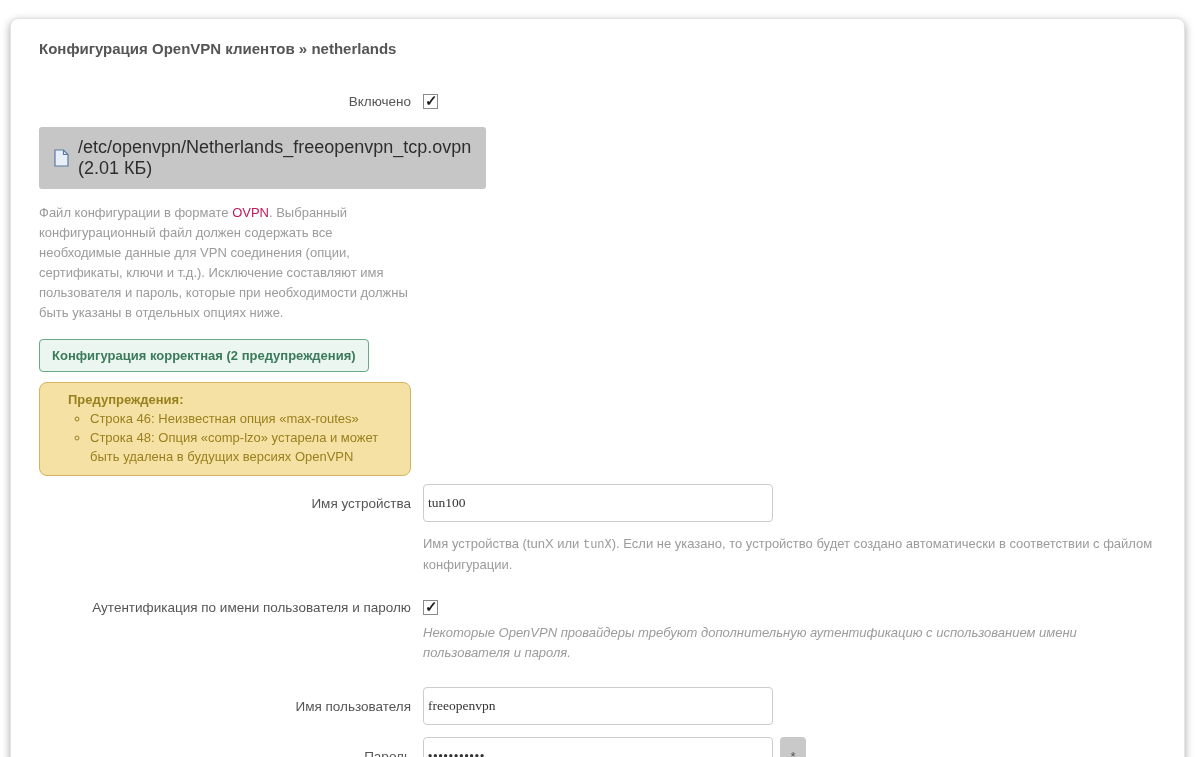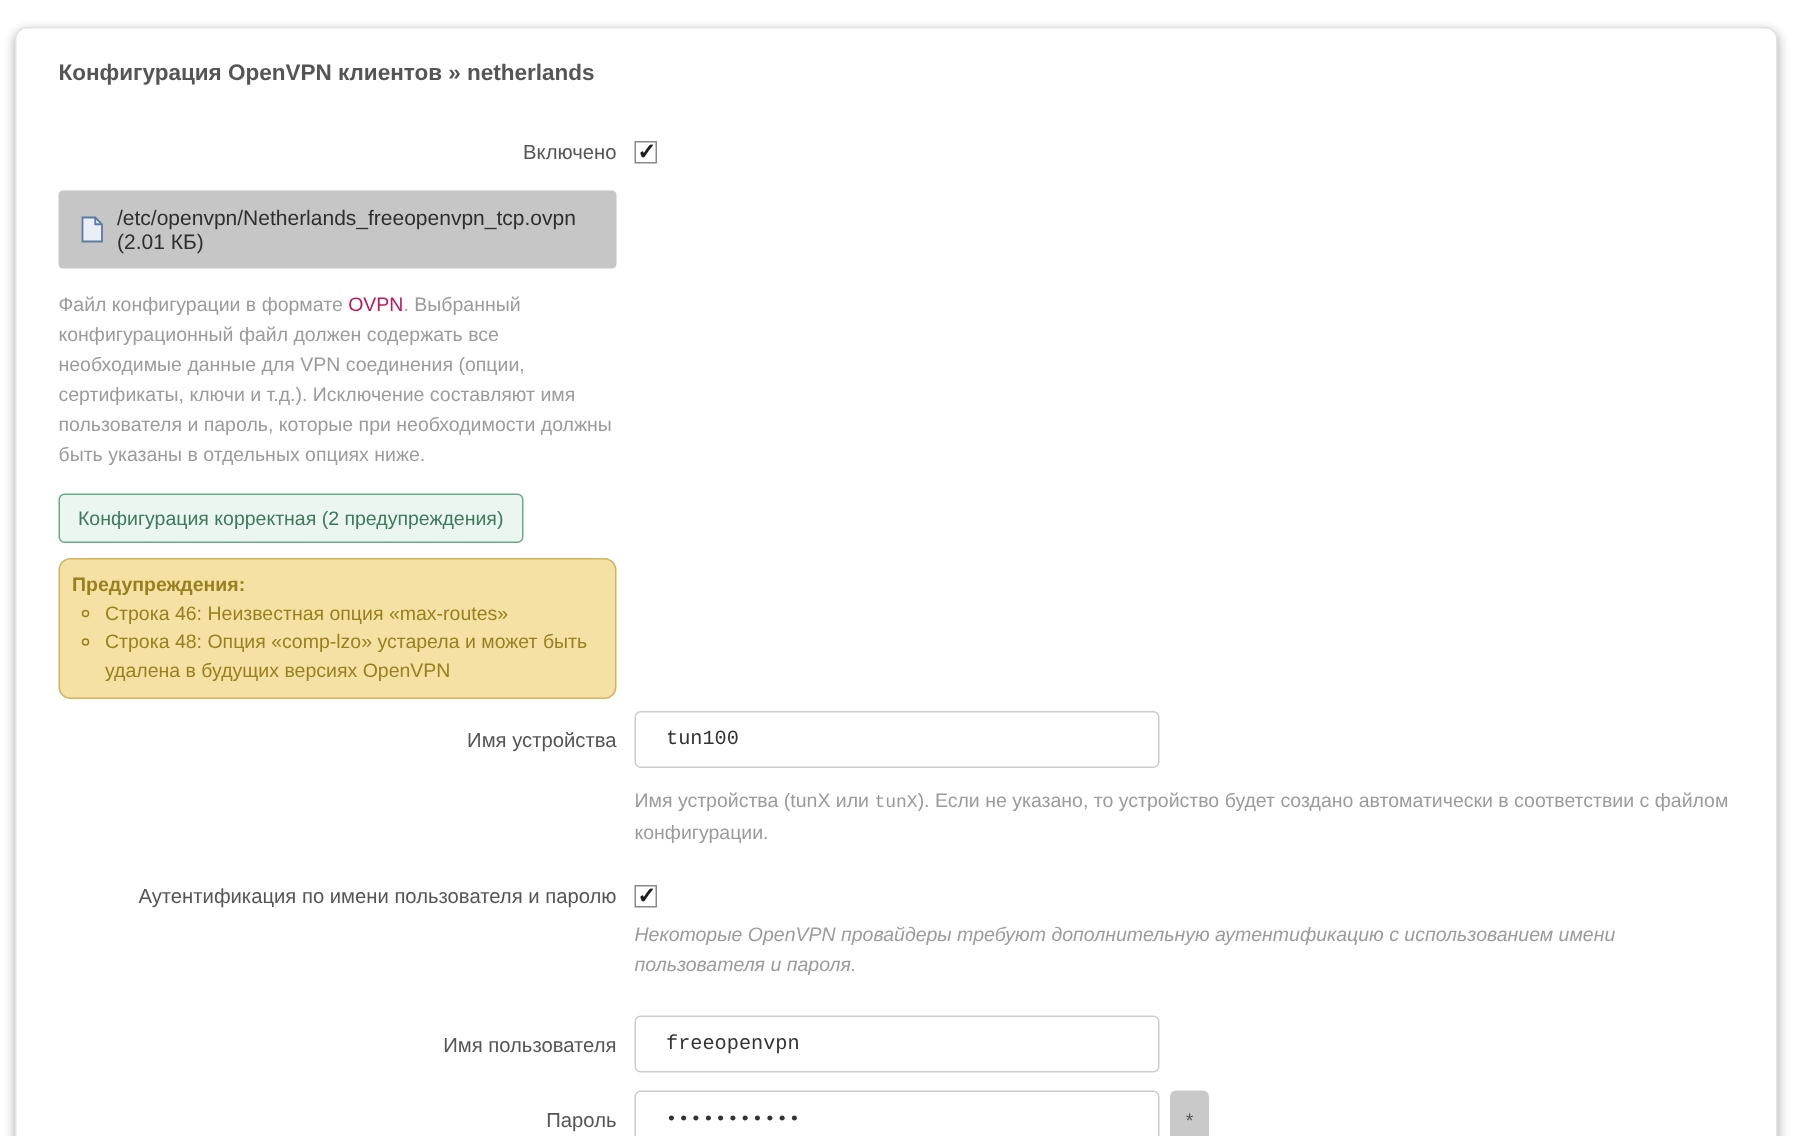--- a/index.html
+++ b/index.html
@@ -60,21 +60,21 @@
   }
 
   
   .file-chip {
     display: inline-flex;
     align-items: center;
     gap: 9px;
     background: #c6c6c6;
     border-radius: 3px;
     padding: 10px 15px;
-    font-size: 14px;
+    font-size: 18px;
     color: #2e2e2e;
     margin-top: -9px;
   }
   .file-chip svg { display: block; }
 
   .help {
     font-size: 13px;
     line-height: 20px;
     color: #9b9b9b;
     max-width: 752px;
@@ -88,47 +88,48 @@
 
   .status-badge {
     display: inline-block;
     margin-top: 16px;
     background: #eaf6ef;
     border: 1px solid #68aa87;
     border-radius: 4px;
     padding: 8px 12px;
     font-size: 13px;
     color: #3b7a5a;
+    font-weight: bold;
   }
   .warning-box {
     margin-top: 10px;
     background: #f6e1a4;
     border: 1px solid #d2b35e;
     border-radius: 8px;
-    padding: 7px 12px 9px 8px;
+    padding: 7px 12px 9px 28px;
     font-size: 13px;
     color: #99801f;
     max-width: 756px;
   }
   .warning-box .w-title { font-weight: bold; line-height: 19px; }
   .warning-box ul {
     list-style-type: circle;
     margin-left: 22px;
   }
   .warning-box li { line-height: 19px; }
 
   .text-input {
     width: 350px;
     height: 38px;
     border: 1px solid #cccccc;
     border-radius: 4px;
-    padding: 0 20px;
+    padding: 0 4px;
     font-size: 13.5px;
     color: #333333;
-    font-family: Liberation Mono, monospace;
+    font-family: Liberation Serif, serif;
     outline: none;
     background: #ffffff;
   }
   .pw-wrap { display: flex; align-items: stretch; gap: 7px; }
   .text-input.password { letter-spacing: 1px; font-weight: bold; font-size: 12px; }
   .reveal-btn {
     width: 26px;
     border: none;
     background: #c9c9c9;
     border-radius: 4px;

